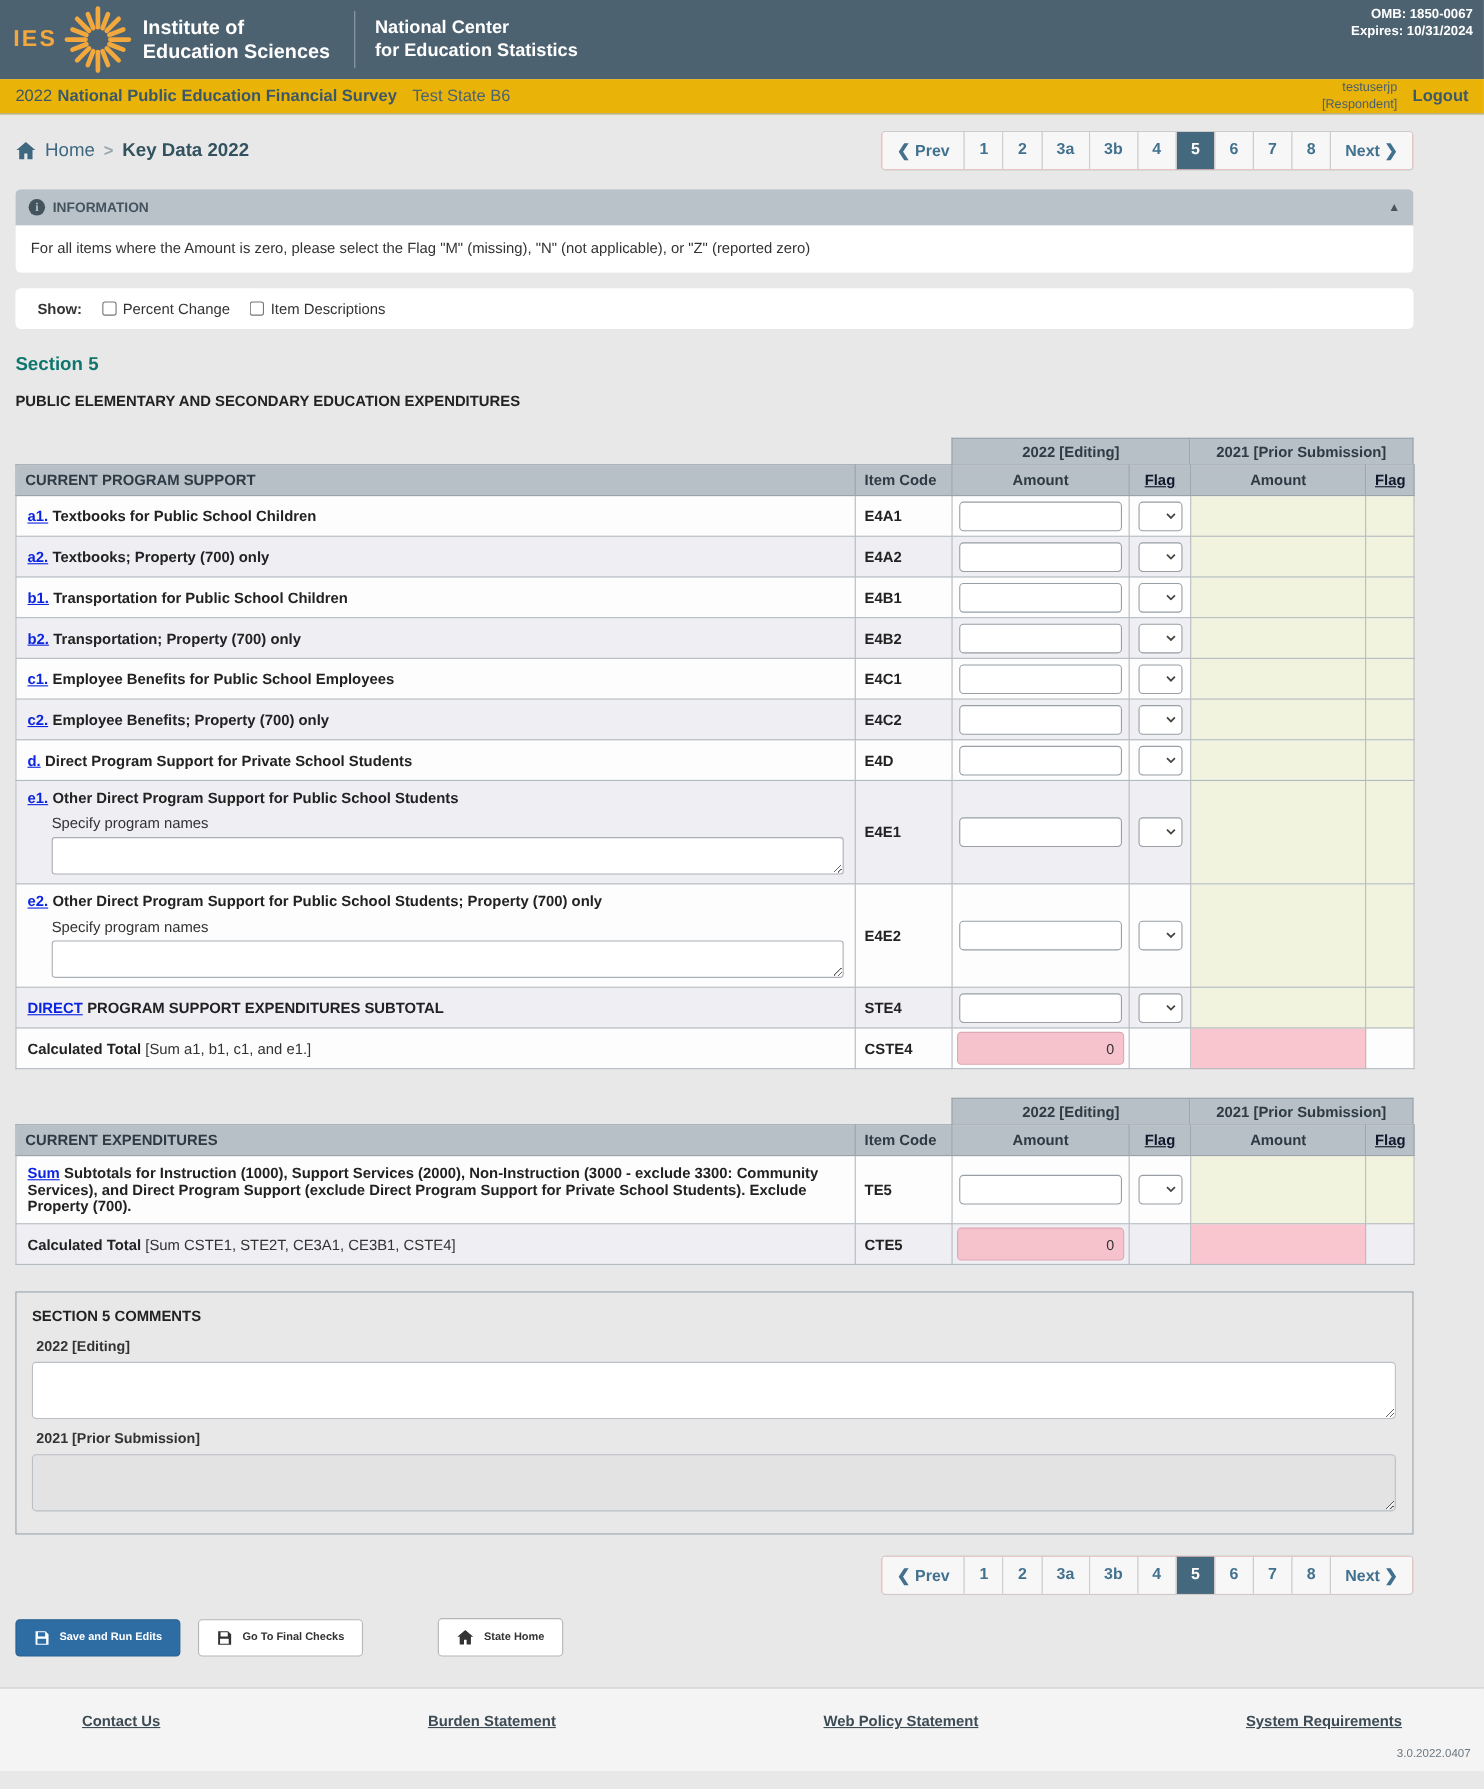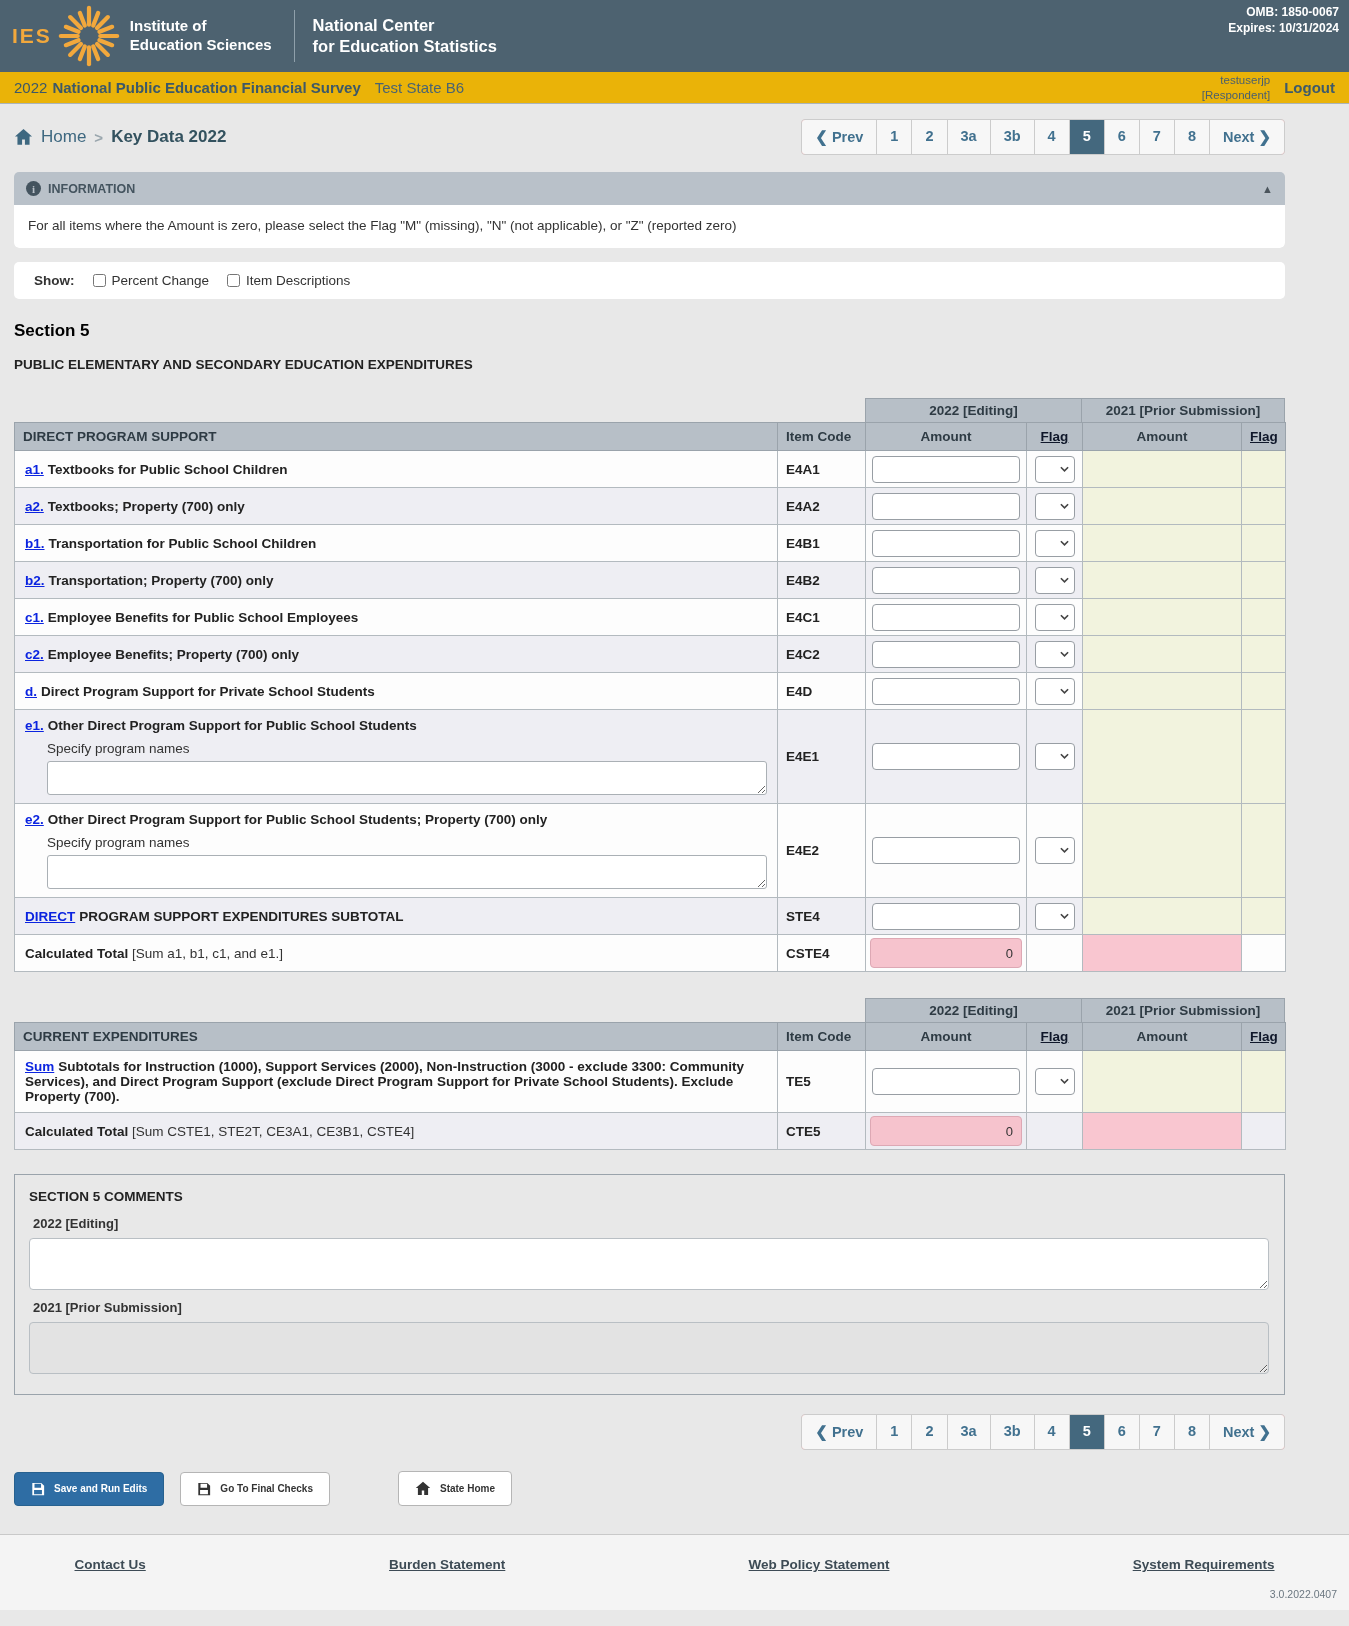--- a/index.html
+++ b/index.html
@@ -12,21 +12,21 @@
   }
   a { cursor:pointer; }
 
   
   .banner {
     background:#4d6270; color:#fff;
     height:72px; display:flex; align-items:center; padding:0 10px 0 12px;
   }
   .logo-wrap { display:flex; align-items:center; gap:6px; }
   .ies-text { color:#f2a83c; font-weight:bold; font-size:21px; letter-spacing:2px; }
-  .org { font-size:15px; font-weight:bold; line-height:1.25; margin-left:4px; }
+  .org { font-size:18px; font-weight:bold; line-height:1.25; margin-left:4px; }
   .divider-v { width:1px; height:52px; background:#8fa0ab; margin:0 18px 0 22px; }
   .org2 { font-size:16.5px; font-weight:bold; line-height:1.3; }
   .banner-right { margin-left:auto; text-align:right; font-size:12px; font-weight:bold; line-height:1.35; align-self:flex-start; padding-top:4px; }
 
   
   .titlebar {
     background:#eab308; height:32px; display:flex; align-items:center;
     padding:0 14px; color:#3c5868; border-bottom:1px solid #aab4ba;
   }
   .tb-year { font-size:15px; }
@@ -67,21 +67,21 @@
   
   .showbar {
     margin-top:14px; background:#fff; border-radius:5px; padding:11px 20px;
     display:flex; align-items:center; gap:18px; font-size:13.5px;
   }
   .showbar .lab { font-weight:bold; }
   .chk { display:flex; align-items:center; gap:6px; }
   .chk input { width:13px; height:13px; }
 
   
-  .sec-title { color:#000000; font-weight:bold; font-size:17px; margin-top:22px; }
+  .sec-title { color:#0f766e; font-weight:bold; font-size:17px; margin-top:22px; }
   .sec-sub { font-weight:bold; font-size:13.5px; color:#222; margin-top:16px; }
 
   
   .grp-row { display:flex; margin-top:26px; margin-left:851px; }
   .grp {
     background:#b7bfc7; border:1px solid #9aa3ab; border-bottom:none;
     font-weight:bold; font-size:13.5px; color:#2e3b44; text-align:center; padding:4px 0;
   }
   .grp.g22 { width:217px; }
   .grp.g21 { width:203px; border-left:none; }
@@ -280,21 +280,21 @@
     <colgroup>
       <col class="c-label">
         <col class="c-code">
         <col class="c-amt">
         <col class="c-flag">
         <col class="c-amt21">
         <col class="c-flag21">
     </colgroup>
     <tbody>
         <tr class="hdr">
-      <th>DIRECT PROGRAM SUPPORT</th>
+      <th>CURRENT PROGRAM SUPPORT</th>
       <th>Item Code</th>
       <th class="center">Amount</th>
       <th class="center"><a>Flag</a></th>
       <th class="center">Amount</th>
       <th class="center"><a>Flag</a></th>
     </tr>
 
     <tr class="std">
       <td class="lbl"><a>a1.</a><span>Textbooks for Public School Children</span></td>
       <td class="code">E4A1</td>

